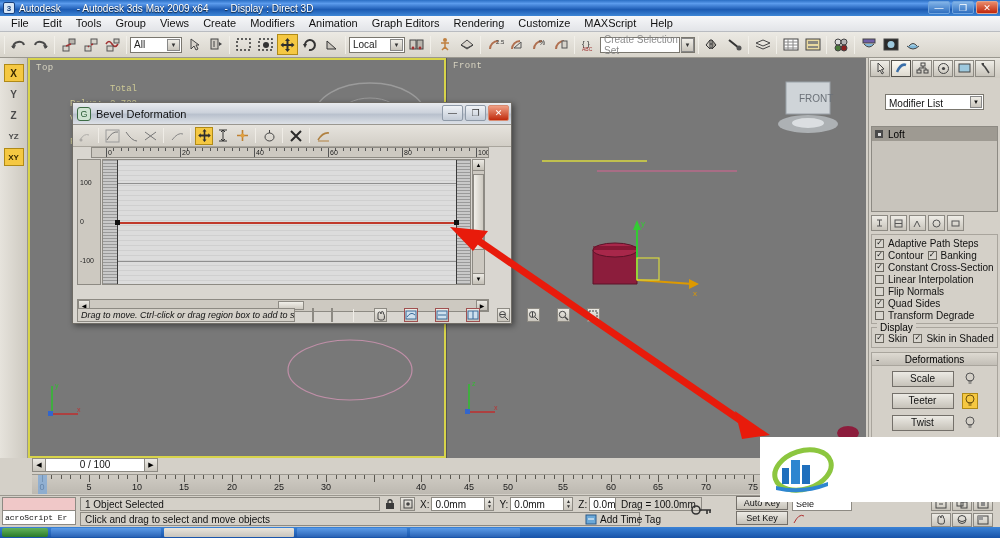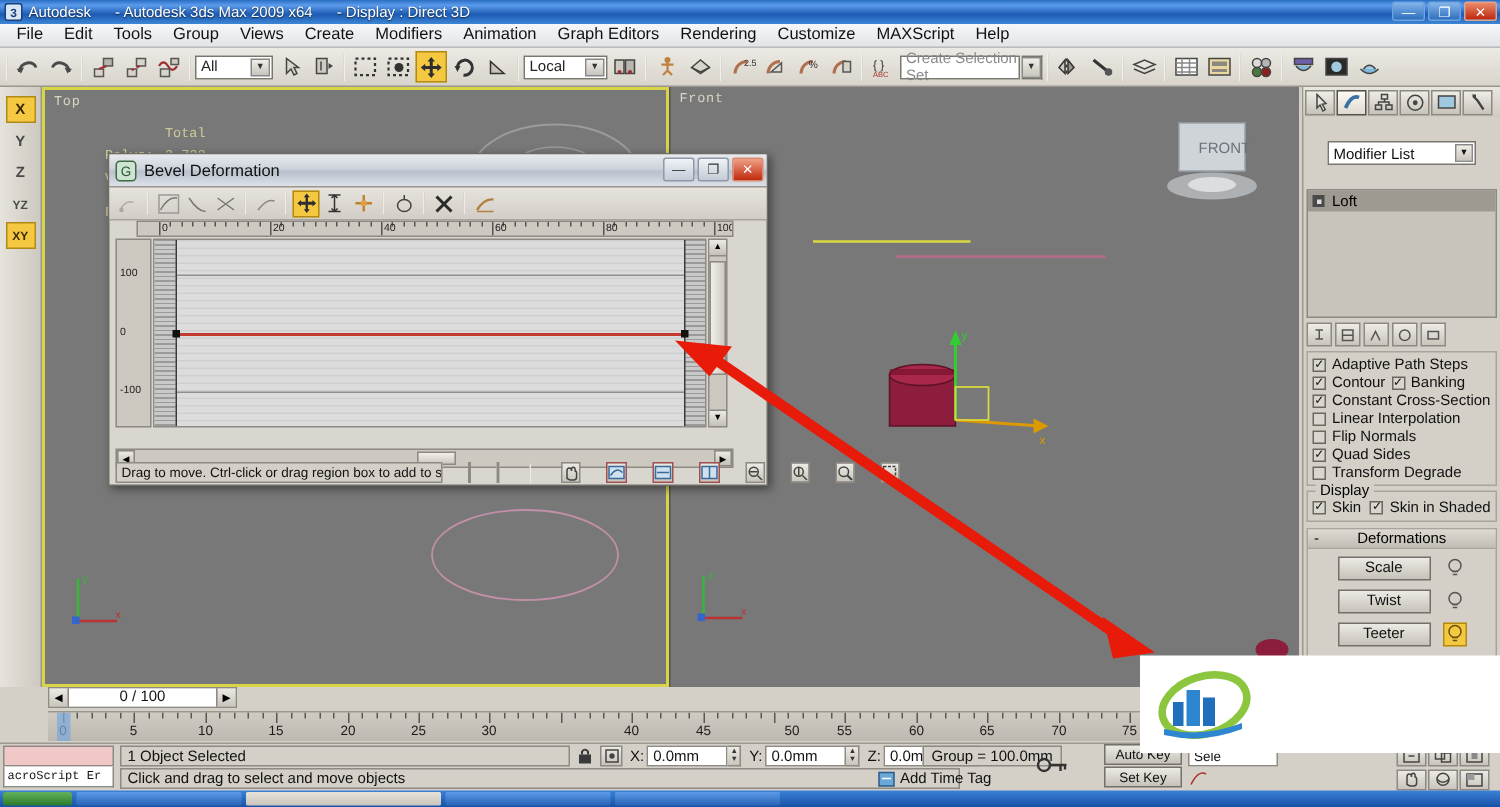--- a/index.html
+++ b/index.html
@@ -197,21 +197,21 @@
   #hscroll{
     position:absolute;left:4px;top:196px;width:412px;height:13px;background:#cdc9c1;border:1px solid #8d8a83;
   }
   #hscroll .ar{position:absolute;top:0;width:12px;height:11px;background:linear-gradient(180deg,#eceae4,#c4c0b7);
     border:1px solid #8d8a83;display:flex;align-items:center;justify-content:center;font-size:6px;}
   #hscroll .ar.l{left:0;}
   #hscroll .ar.r{right:0;}
   #hscroll .thumb{position:absolute;top:1px;left:200px;width:26px;height:9px;
     background:linear-gradient(180deg,#f1efe9,#cdc9c0);border:1px solid #8d8a83;}
   #dlg-status{
-    position:absolute;left:4px;top:205px;width:432px;height:14px;display:flex;align-items:center;gap:17px;
+    position:absolute;left:4px;top:205px;width:432px;height:14px;display:flex;align-items:center;gap:17px;font-style:italic;
   }
   #dlg-status .msg{
     flex:0 0 218px;height:14px;border:1px solid #8d8a83;background:#d4d0c8;
     font-size:9px;color:#111;display:flex;align-items:center;padding-left:3px;overflow:hidden;white-space:nowrap;
   }
   #dlg-status .fld{width:52px;height:14px;border:1px solid #8d8a83;background:#e9e7e2;}
   #dlg-status .nbtn{width:16px;height:14px;border:1px solid #8d8a83;
     background:linear-gradient(180deg,#eceae4,#c9c5bc);display:flex;align-items:center;justify-content:center;}
   
   #arrow{position:absolute;left:440px;top:225px;width:440px;height:230px;z-index:45;pointer-events:none;}
@@ -737,34 +737,34 @@
       <div class="defrow">
         <div class="defbtn">Scale</div>
         <div class="lamp">
           <svg width="12" height="13">
               <circle cx="6" cy="5" r="4" fill="none" stroke="#555"></circle>
               <path d="M4 9 H8 M4.5 11 H7.5" stroke="#555"></path>
             </svg>
         </div>
       </div>
       <div class="defrow">
+        <div class="defbtn">Teeter</div>
+        <div class="lamp on">
+          <svg width="12" height="13">
+              <circle cx="6" cy="5" r="4" fill="none" stroke="#6a5010"></circle>
+              <path d="M4 9 H8 M4.5 11 H7.5" stroke="#6a5010"></path>
+            </svg>
+        </div>
+      </div>
+      <div class="defrow">
         <div class="defbtn">Twist</div>
         <div class="lamp">
           <svg width="12" height="13">
               <circle cx="6" cy="5" r="4" fill="none" stroke="#555"></circle>
               <path d="M4 9 H8 M4.5 11 H7.5" stroke="#555"></path>
-            </svg>
-        </div>
-      </div>
-      <div class="defrow">
-        <div class="defbtn">Teeter</div>
-        <div class="lamp on">
-          <svg width="12" height="13">
-              <circle cx="6" cy="5" r="4" fill="none" stroke="#6a5010"></circle>
-              <path d="M4 9 H8 M4.5 11 H7.5" stroke="#6a5010"></path>
             </svg>
         </div>
       </div>
       <div class="defrow">
         <div class="defbtn" style="visibility:hidden"></div>
         <div class="lamp">
           <svg width="12" height="13">
               <circle cx="6" cy="5" r="4" fill="none" stroke="#555"></circle>
               <path d="M4 9 H8 M4.5 11 H7.5" stroke="#555"></path>
             </svg>
@@ -1161,21 +1161,21 @@
       <div class="tl" style="left: 10px;">0</div>
       <div class="tl" style="left: 57px;">5</div>
       <div class="tl" style="left: 105px;">10</div>
       <div class="tl" style="left: 152px;">15</div>
       <div class="tl" style="left: 200px;">20</div>
       <div class="tl" style="left: 247px;">25</div>
       <div class="tl" style="left: 294px;">30</div>
       <div class="tl" style="left: 342px; margin-top: 12px;">35</div>
       <div class="tl" style="left: 389px;">40</div>
       <div class="tl" style="left: 437px;">45</div>
-      <div class="tl" style="left: 496px;">50</div>
+      <div class="tl" style="left: 476px;">50</div>
       <div class="tl" style="left: 531px;">55</div>
       <div class="tl" style="left: 579px;">60</div>
       <div class="tl" style="left: 626px;">65</div>
       <div class="tl" style="left: 674px;">70</div>
       <div class="tl" style="left: 721px;">75</div>
       <div class="tl" style="left: 768px;">80</div>
       <div class="tl" style="left: 816px;">85</div>
       <div class="tl" style="left: 863px;">90</div>
       <div class="tl" style="left: 911px;">95</div>
       <div class="tl" style="left: 958px;">100</div>
@@ -1221,21 +1221,21 @@
     </div>
     <div class="coordgrp">
       <span class="lb">Z:</span>
       <div class="fld">0.0mm</div>
       <div class="spin">
           <span>▲</span>
           <span>▼</span>
         </div>
     </div>
   </div>
-  <div id="sb-grid">Group = 100.0mm</div>
+  <div id="sb-grid">Drag = 100.0mm</div>
   <div style="position:absolute;left:690px;top:4px;width:24px;height:20px;display:flex;align-items:center;justify-content:center;">
     <svg width="22" height="14">
         <circle cx="5" cy="7" r="4" fill="none" stroke="#333" stroke-width="1.6"></circle>
         <path d="M9 7 H20 M16 7 V11 M19 7 V10" stroke="#333" stroke-width="1.6"></path>
       </svg>
   </div>
   <div id="sb-key">
     <div class="keybtn">Auto Key</div>
     <div class="keybtn">Set Key</div>
   </div>

